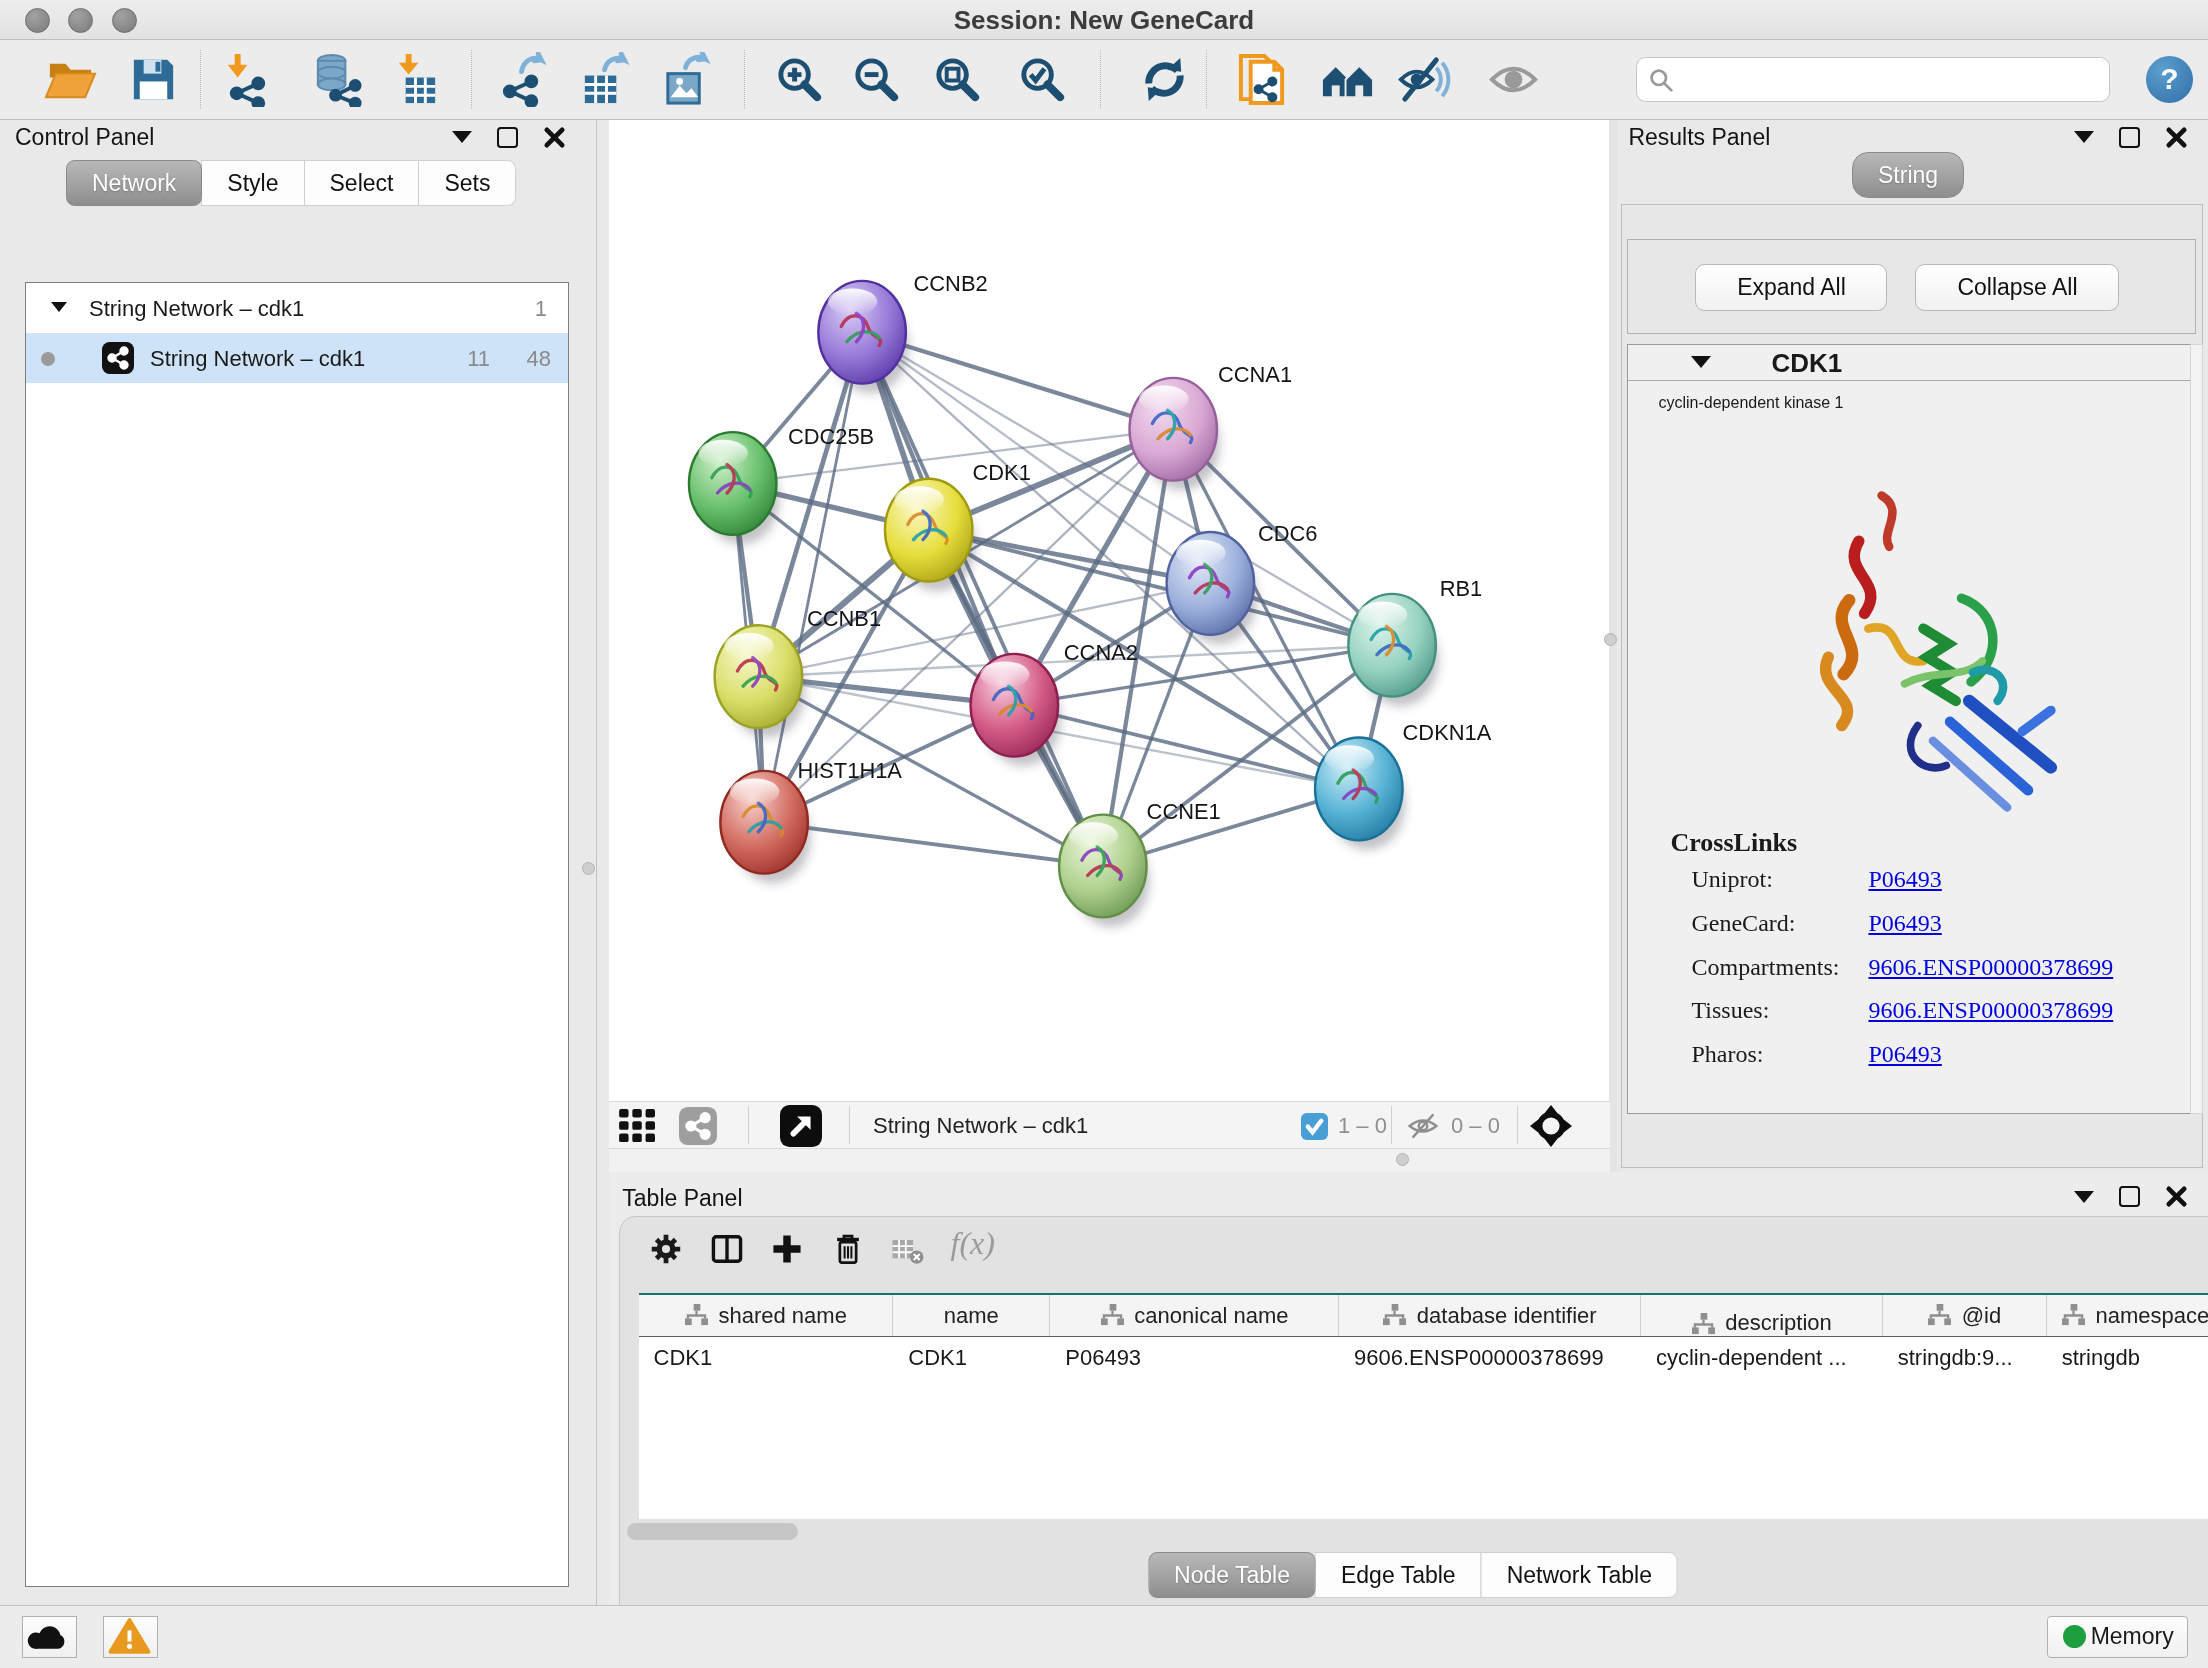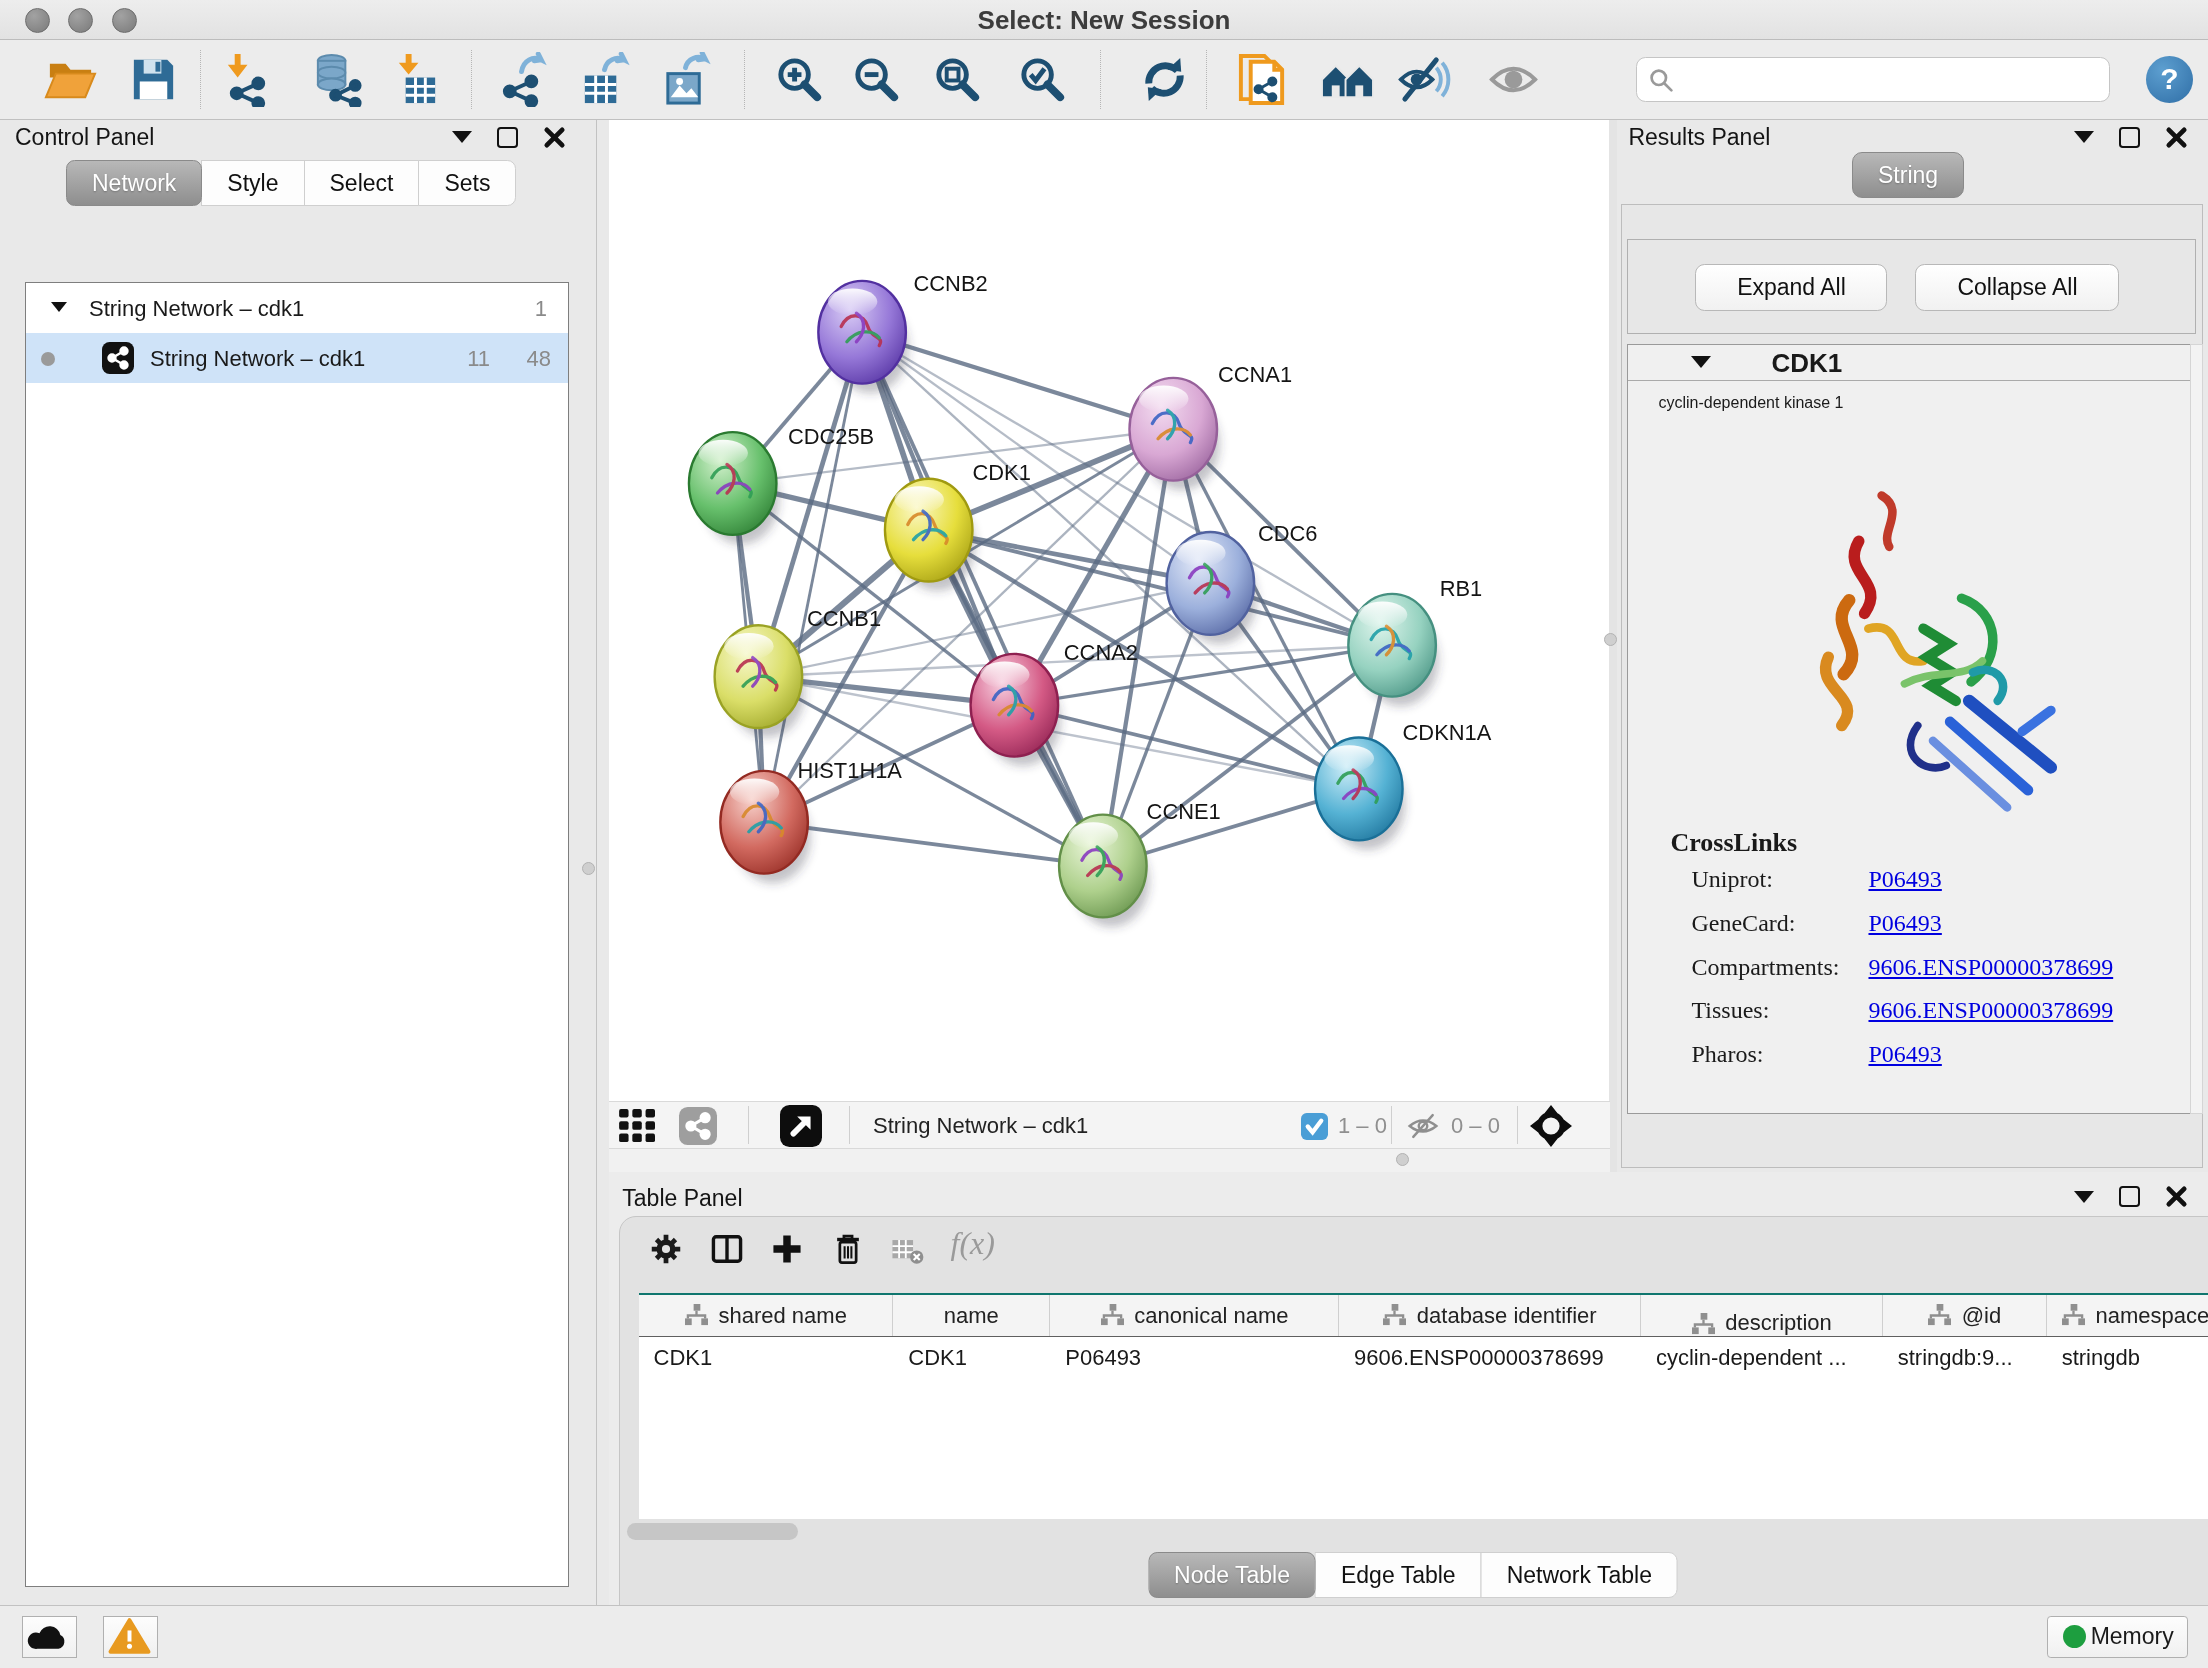--- a/index.html
+++ b/index.html
@@ -84,21 +84,21 @@
   #memory-btn{left:2047px;width:141px;border-radius:3.8px;font-size:23px;line-height:38px;text-align:right;padding-right:13.3px}
   #mem-dot{position:absolute;left:15px;top:8.6px;width:23px;height:23px;border-radius:50%;background:#1d9e3f}
 </style>
 </head>
 <body>
 
 <div id="titlebar">
   <span class="tl" style="left:25px"></span>
   <span class="tl" style="left:68px"></span>
   <span class="tl" style="left:112px"></span>
-  <div id="win-title">Select: New Session</div>
+  <div id="win-title">Session: New GeneCard</div>
 </div>
 
 <div id="toolbar">
   <div class="tbtn" style="left:43px">
     <svg viewBox="0 0 56 56">
       <path d="M7 12h16l5 6h21v8H7z" fill="#c97f12"></path>
       <path d="M3 46 L13 22 H53 L43 46 Z" fill="#f0a23a" stroke="#d88a1c" stroke-width="2"></path>
     </svg>
   </div>
   <div class="tbtn" style="left:126px">
@@ -607,21 +607,21 @@
 <div id="results-panel">
   <div class="panel-title" style="position:absolute;left:11.4px;top:3.8px">Results Panel</div>
   <div class="win-ctrls" style="right:21px;top:5.7px">
     <span class="caret-down"></span>
     <span class="float-box"></span>
     <svg width="23" height="23" viewBox="0 0 24 24">
         <path d="M4 4 20 20 M20 4 4 20" stroke="#111" stroke-width="5" stroke-linecap="round"></path>
       </svg>
   </div>
   <div class="tabrow" style="left:236px;top:32px">
-    <div class="tab active" style="border-radius:10px">String</div>
+    <div class="tab active" style="border-radius:16px">String</div>
   </div>
   <div id="rp-outer">
     <div id="rp-btnbox">
       <div class="rp-btn" style="left:67px;width:192px">Expand All</div>
       <div class="rp-btn" style="left:287px;width:204px">Collapse All</div>
     </div>
     <div id="rp-entry">
       <div id="rp-entry-head">
         <span class="caret-down" style="position:absolute;left:63px;top:11.4px"></span>
         <span id="rp-gene">CDK1</span>

